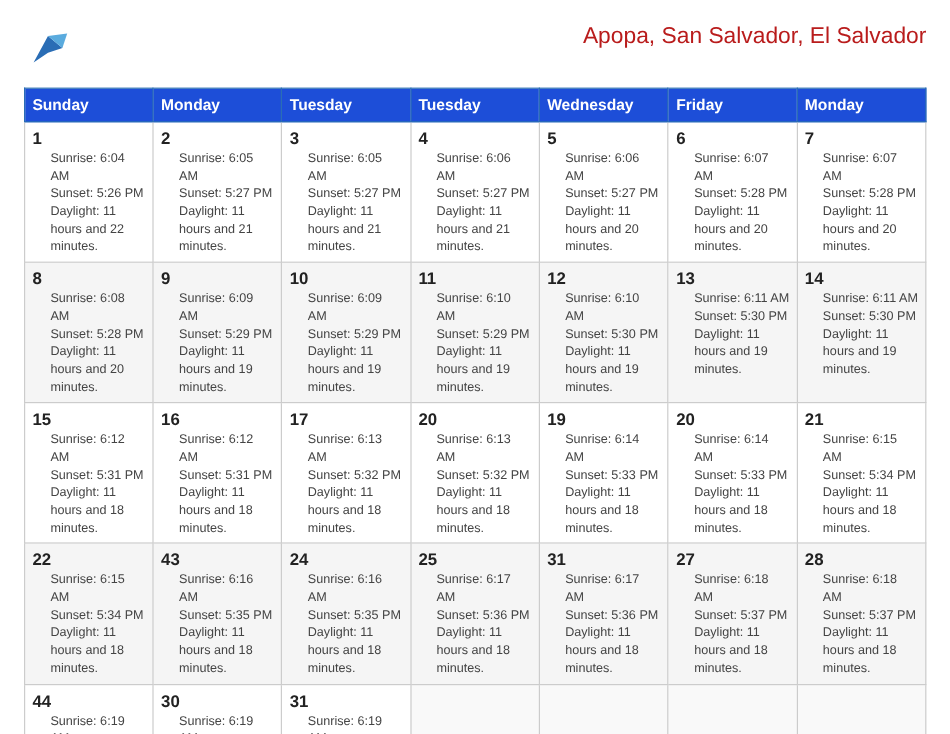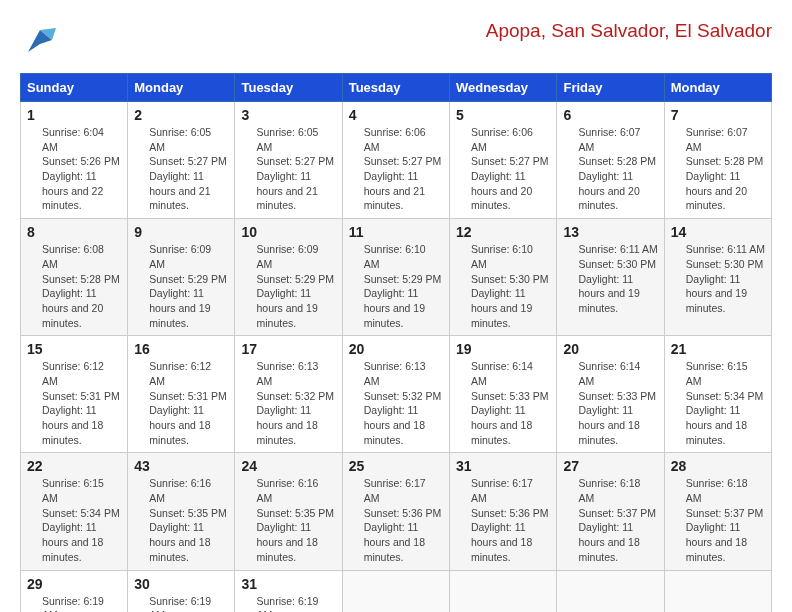--- a/index.html
+++ b/index.html
@@ -241,21 +241,21 @@
           <span class="day-number">27</span>
           <div class="day-info">Sunrise: 6:18 AM<br>Sunset: 5:37 PM<br>Daylight: 11 hours and 18 minutes.</div>
         </td>
         <td>
           <span class="day-number">28</span>
           <div class="day-info">Sunrise: 6:18 AM<br>Sunset: 5:37 PM<br>Daylight: 11 hours and 18 minutes.</div>
         </td>
       </tr>
       <tr>
         <td>
-          <span class="day-number">29</span>
+          <span class="day-number">44</span>
           <div class="day-info">Sunrise: 6:19 AM<br>Sunset: 5:38 PM<br>Daylight: 11 hours and 19 minutes.</div>
         </td>
         <td>
           <span class="day-number">30</span>
           <div class="day-info">Sunrise: 6:19 AM<br>Sunset: 5:38 PM<br>Daylight: 11 hours and 19 minutes.</div>
         </td>
         <td>
           <span class="day-number">31</span>
           <div class="day-info">Sunrise: 6:19 AM<br>Sunset: 5:39 PM<br>Daylight: 11 hours and 19 minutes.</div>
         </td>

